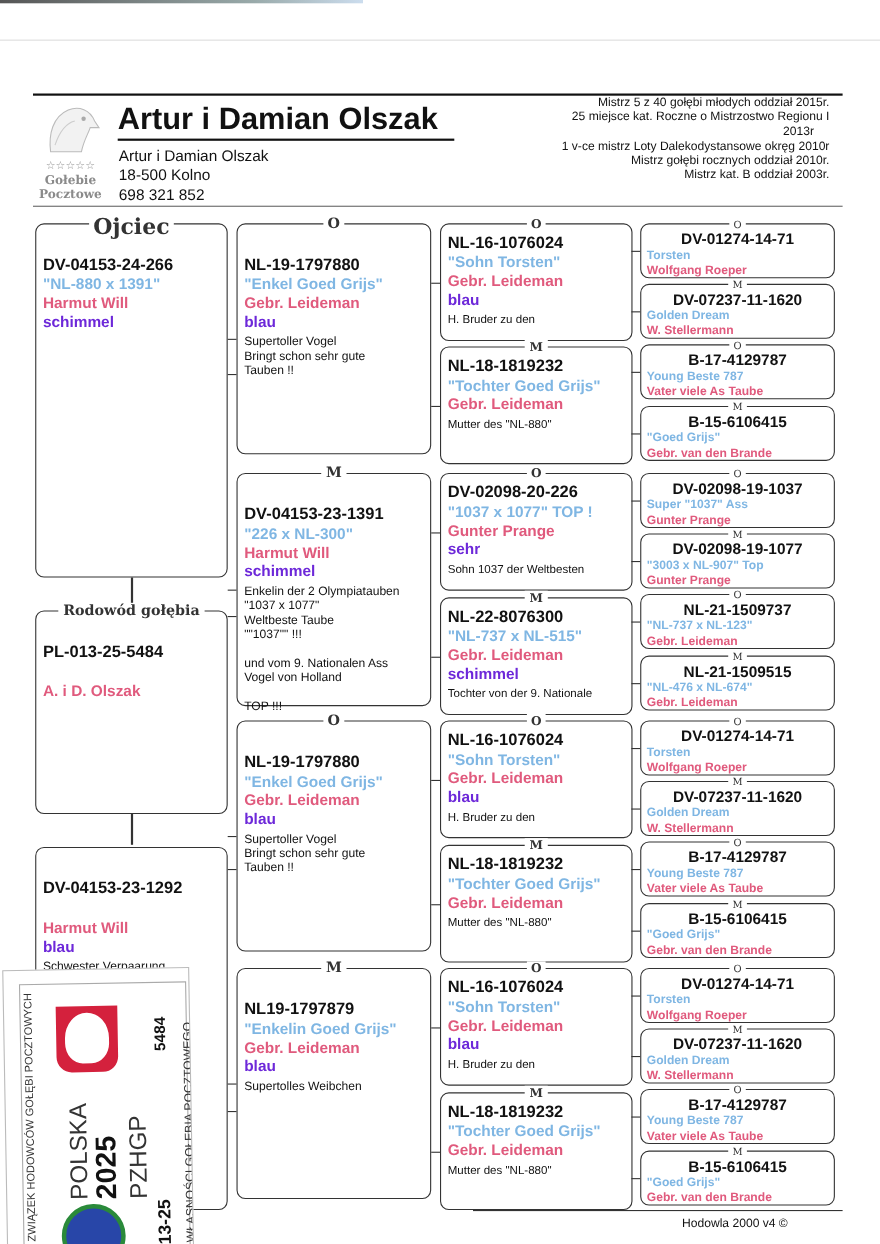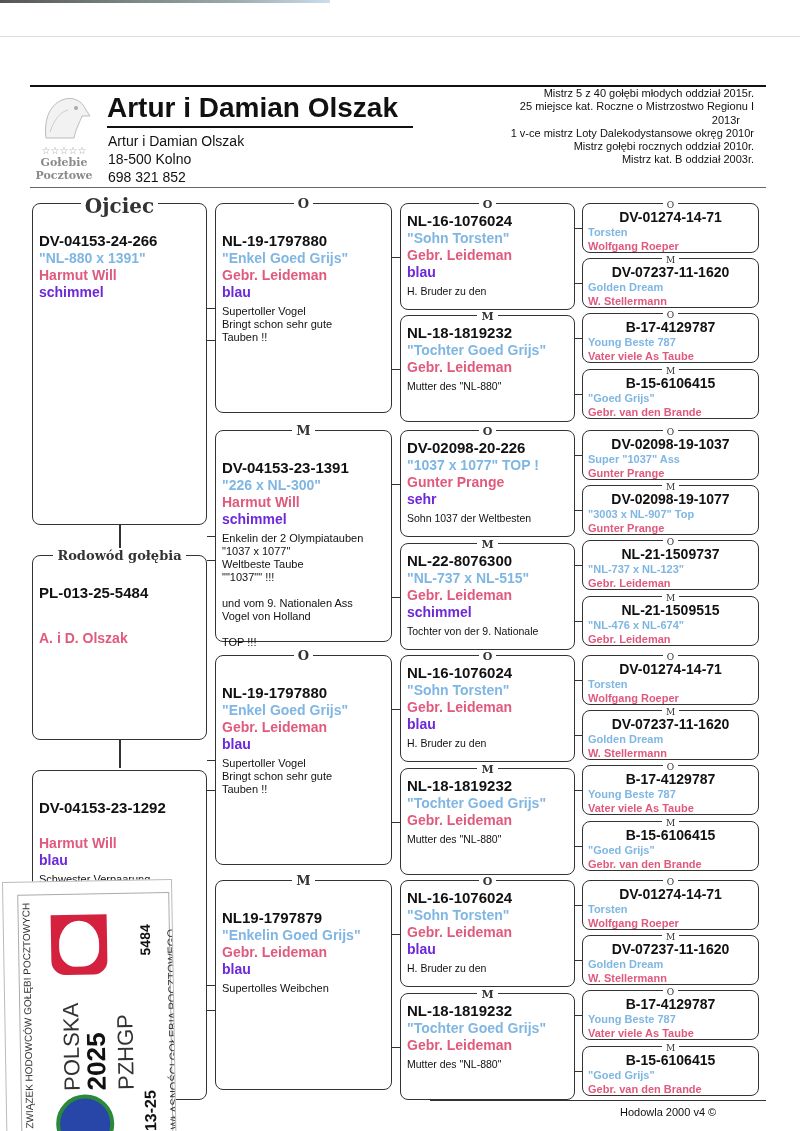--- a/index.html
+++ b/index.html
@@ -94,21 +94,21 @@
   <div class="ring">DV-04153-24-266</div>
   <div class="nick">"NL-880 x 1391"</div>
   <div class="breeder">Harmut Will</div>
   <div class="color">schimmel</div>
 </div>
 <div class="conn" style="left:119px;top:525px;width:2px;height:25px;"></div>
 
 <div class="box b1" style="left:32px;top:555px;width:175px;height:185px;">
   <div class="lbl lbl-mid"><span>Rodowód gołębia</span></div>
   <div class="ring">PL-013-25-5484</div>
-  <div class="breeder" style="margin-top:28px">A. i D. Olszak</div>
+  <div class="breeder" style="margin-top:18px">A. i D. Olszak</div>
 </div>
 <div class="conn" style="left:119px;top:740px;width:2px;height:28px;"></div>
 
 <div class="box b1" style="left:32px;top:770px;width:175px;height:330px;">
   <div class="ring">DV-04153-23-1292</div>
   <div class="breeder" style="margin-top:18px">Harmut Will</div>
   <div class="color">blau</div>
   <div class="note">Schwester Verpaarung</div>
 </div>
 

